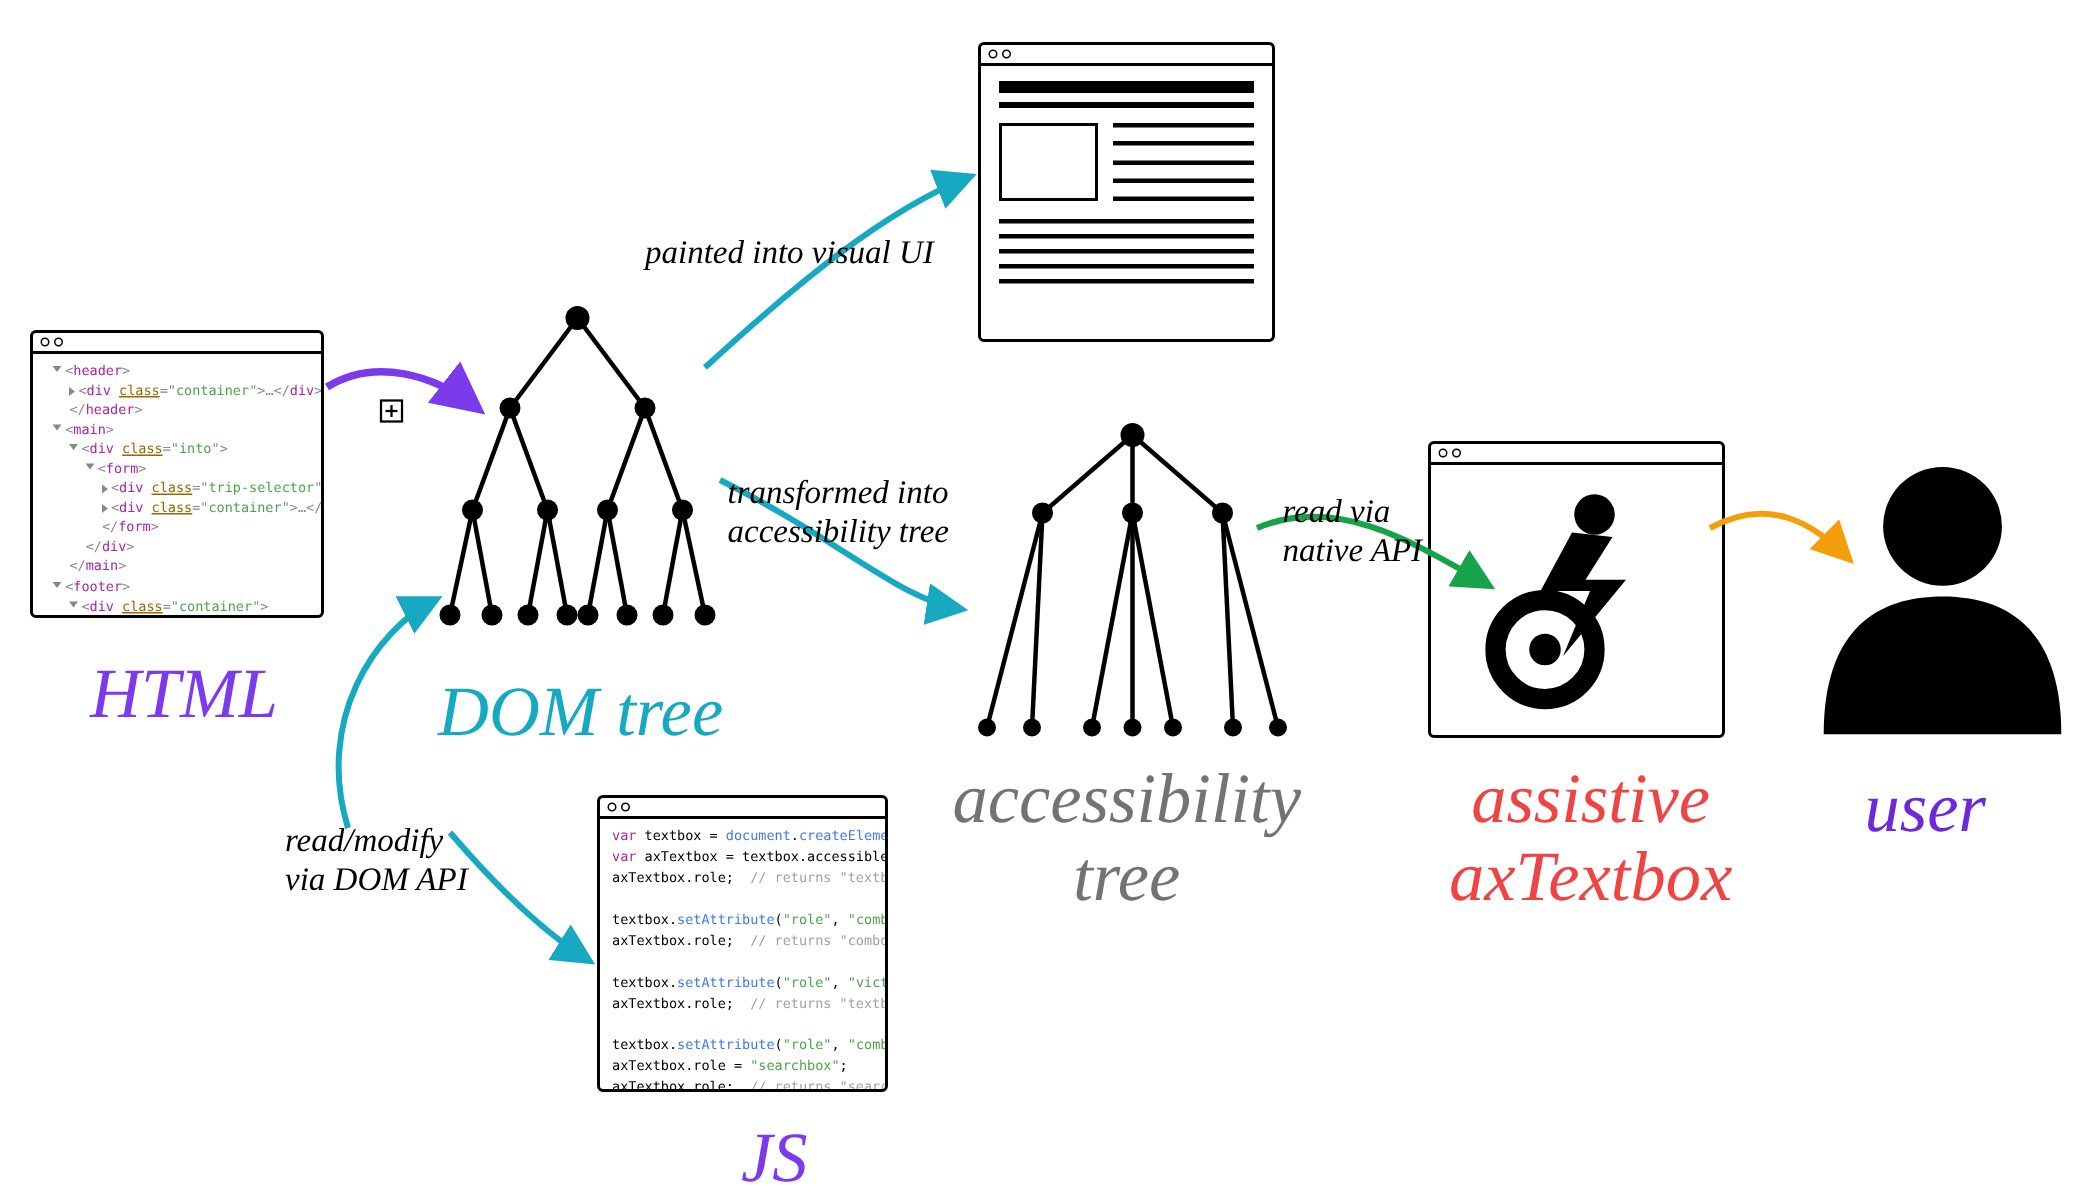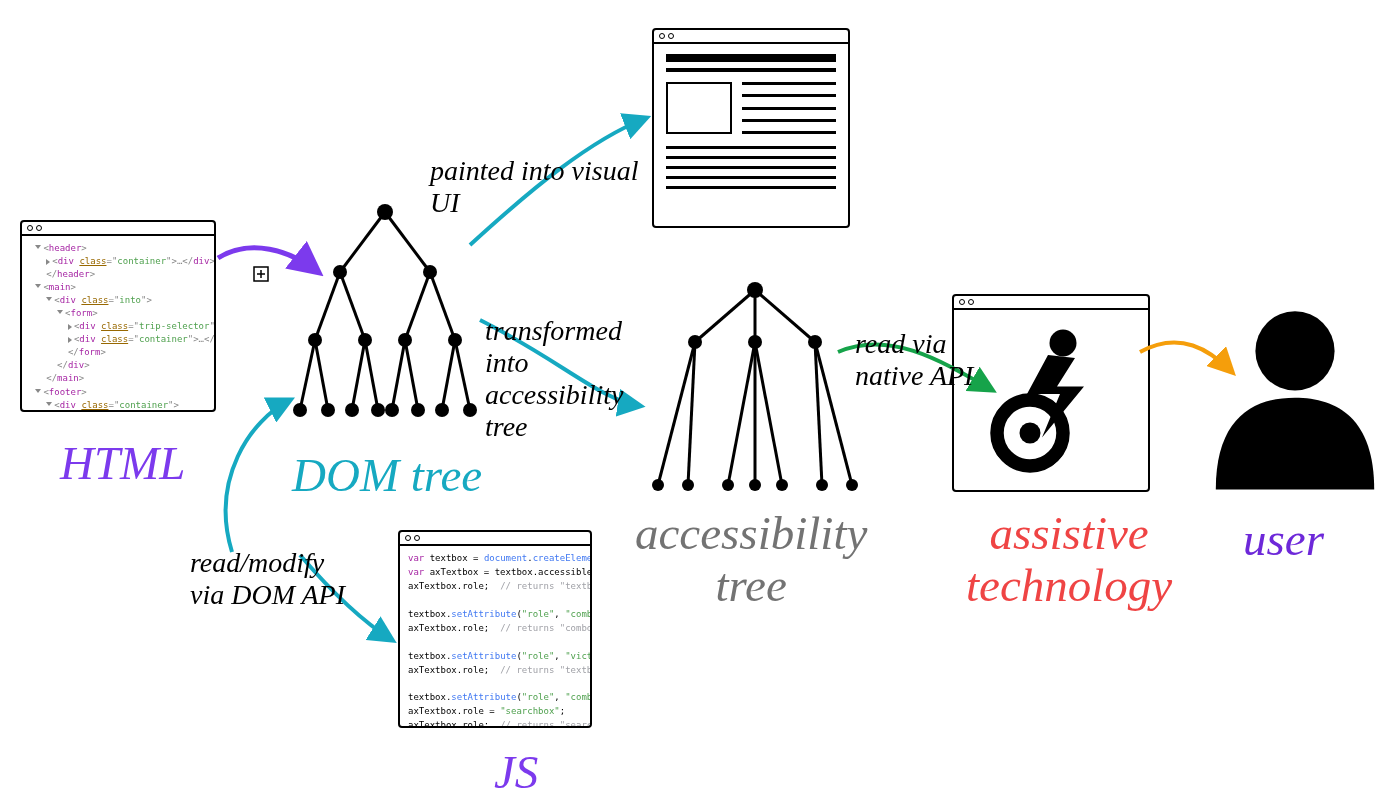--- a/index.html
+++ b/index.html
@@ -10,21 +10,21 @@
     background: #fff;
     font-family: "Segoe UI", Arial, sans-serif;
     position: relative;
     overflow: hidden;
   }
   .handwriting {
     font-family: "Comic Sans MS", "Segoe Script", cursive;
     font-style: italic;
   }
   .label-big { font-size: 47px; font-weight: 400; }
-  .label-med { font-size: 28px; font-weight: 400; color:#000; }
+  .label-med { font-size: 22px; font-weight: 400; color:#000; }
 
   
   .window {
     position: absolute;
     background: #fff;
     border: 2px solid #000;
     border-radius: 4px;
     display: flex;
     flex-direction: column;
   }
@@ -274,14 +274,14 @@
 native API</div>
 <div class="caption handwriting label-med" style="left:190px; top:528px; width:160px; white-space:pre-line; text-align:left;margin-top:19px;">read/modify
 via DOM API</div>
 
 <div class="caption handwriting label-big" style="left:60px; top:436px; color:#7C3AED;">HTML</div>
 <div class="caption handwriting label-big" style="left:292px; top:448px; color:#16A9C1;">DOM tree</div>
 <div class="caption handwriting label-big" style="left:494px; top:745px; color:#7C3AED;">JS</div>
 <div class="caption handwriting label-big" style="left:635px; top:508px; color:#737373; white-space:pre-line; line-height:1.1;">accessibility
 tree</div>
 <div class="caption handwriting label-big" style="left:966px; top:508px; color:#EF4444; white-space:pre-line; line-height:1.1;">assistive
-technology</div>
+axTextbox</div>
 <div class="caption handwriting label-big" style="left:1243px; top:512px; color:#6d28d9;">user</div>
 
 </body></html>

